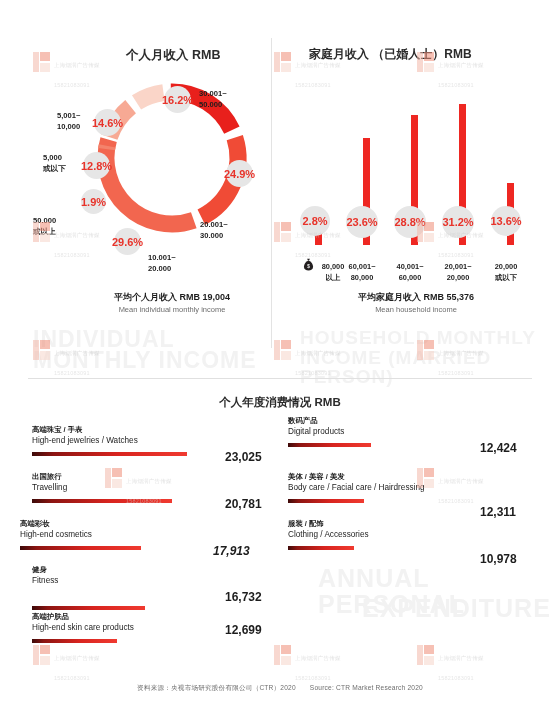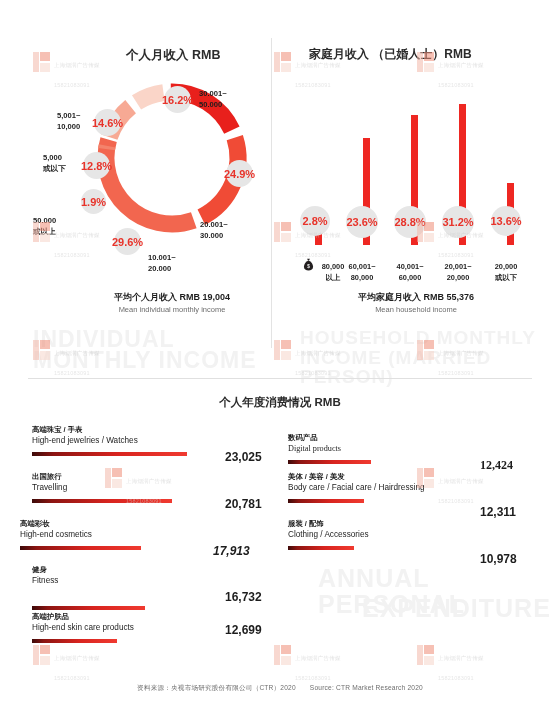--- a/index.html
+++ b/index.html
@@ -247,21 +247,21 @@
 
     <div class="item" style="left:32px;top:225px;">
       <div class="cn">高端护肤品</div>
       <div class="en">High-end skin care products</div>
       <div class="track">
         <div class="fill" style="width:85px;"></div>
         <div class="val" style="left:193px;top:-16px;">12,699</div>
       </div>
     </div>
 
-    <div class="item" style="left:288px;top:46px;font-family:Liberation Serif, serif;">
+    <div class="item" style="left:288px;top:29px;">
       <div class="cn">数码产品</div>
       <div class="en">Digital products</div>
       <div class="track">
         <div class="fill" style="width:83px;"></div>
         <div class="val" style="left:192px;top:-2px;">12,424</div>
       </div>
     </div>
 
     <div class="item" style="left:288px;top:85px;">
       <div class="cn">美体 / 美容 / 美发</div>

